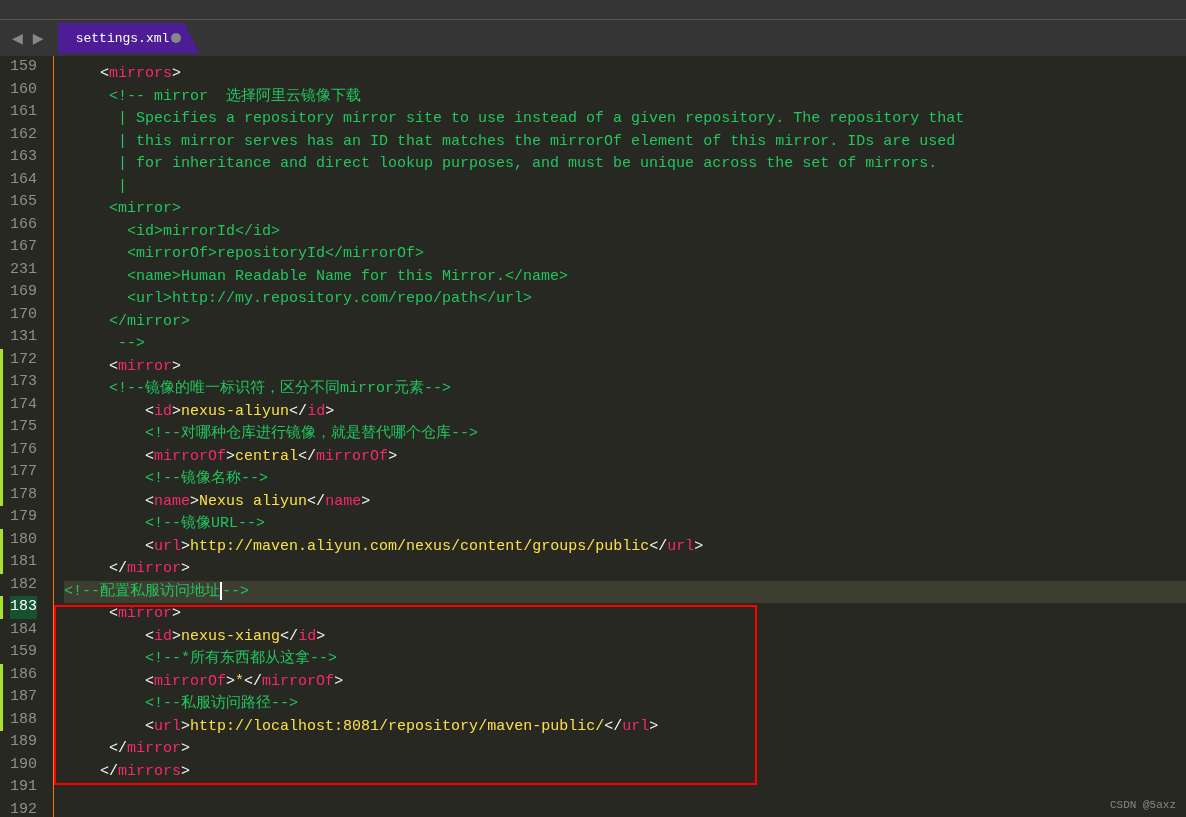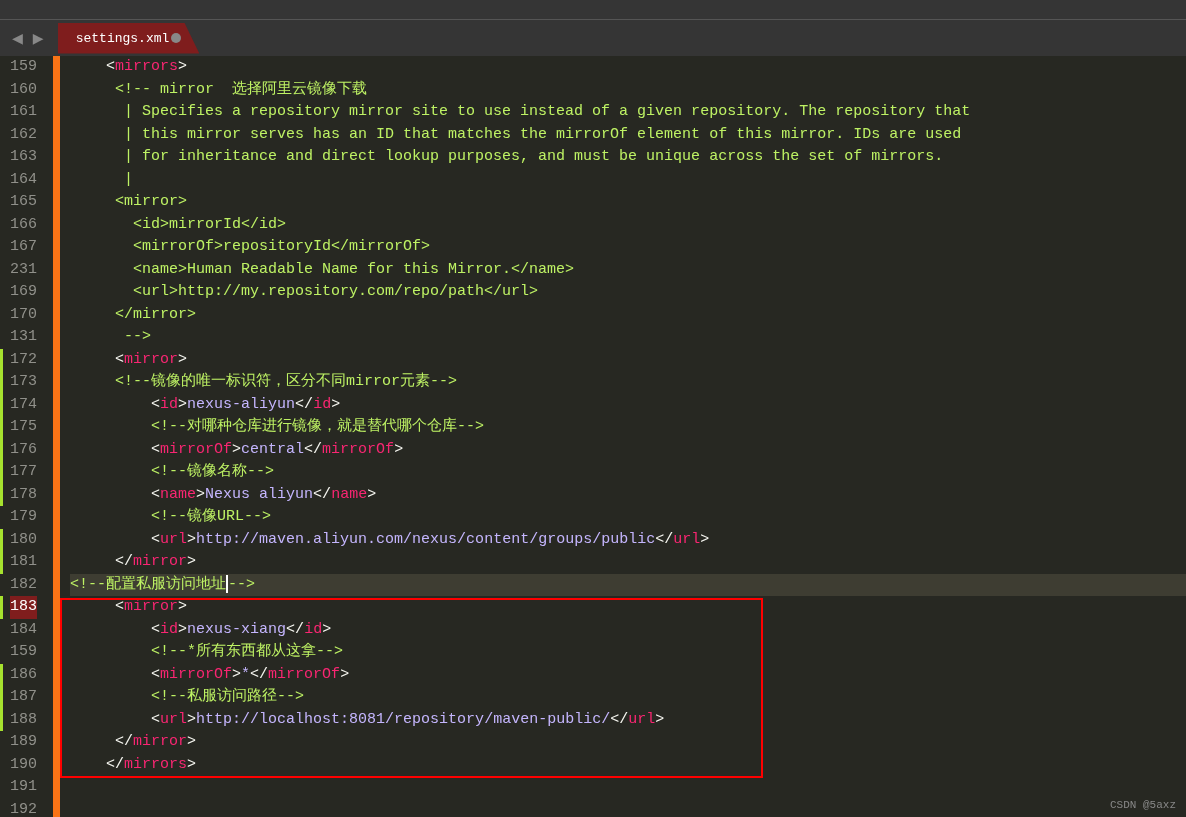--- a/index.html
+++ b/index.html
@@ -25,21 +25,21 @@
       padding-left: 8px;
     }
     .nav-arrows {
       display: flex;
       gap: 2px;
       margin-right: 10px;
       color: #888;
     }
     .nav-arrow { cursor: pointer; font-size: 18px; padding: 0 4px; }
     .tab {
-      background: #7f1d1d;
+      background: #4c1d95;
       color: #fff;
       padding: 8px 30px 8px 18px;
       font-size: 13px;
       display: flex;
       align-items: center;
       gap: 20px;
       position: relative;
       clip-path: polygon(0 0, calc(100% - 15px) 0, 100% 100%, 0 100%);
     }
     .tab-dirty {
@@ -54,43 +54,44 @@
       display: flex;
       height: calc(100% - 56px);
       position: relative;
     }
     .gutter {
       background: #272822;
       padding: 0 16px 0 10px;
       text-align: right;
       color: #90908a;
       user-select: none;
-      border-right: 7px solid #f97316;
+      border-right: 1px solid #f97316;
       position: relative;
     }
     .gutter-marks {
       position: absolute;
       left: 0;
       top: 0;
       width: 3px;
       height: 100%;
     }
     .line-mark {
       position: absolute;
       left: 0;
       width: 3px;
       height: 22.5px;
       background: #a6e22e;
     }
     .line-num { height: 22.5px; line-height: 22.5px; }
-    .line-num.current { color: #fff; background: #7f1d1d; }
+    .line-num.current { color: #fff; background: #14532d; }
     .code {
       flex: 1;
       padding-left: 10px;
       position: relative;
+      margin-top: 7px;
     }
     .code-line {
       height: 22.5px;
       line-height: 22.5px;
       white-space: pre;
     }
     .code-line.current { background: #3e3d32; }
     .highlight-box {
       position: absolute;
       left: 0;
@@ -111,22 +112,22 @@
     .watermark {
       position: absolute;
       bottom: 6px;
       right: 10px;
       color: #888;
       font-size: 11px;
     }
     
     .punct { color: #f8f8f2; }
     .tag { color: #f92672; }
-    .text { color: #c4b5fd; }
-    .comment { color: #bef264; text-align: center; }
+    .text { color: #fde047; }
+    .comment { color: #22c55e; text-align: center; }
   </style>
 </head>
 <body>
 
 <div class="menubar"></div>
 
 <div class="tab-bar">
   <div class="nav-arrows">
     <span class="nav-arrow">◀</span>
     <span class="nav-arrow">▶</span>

